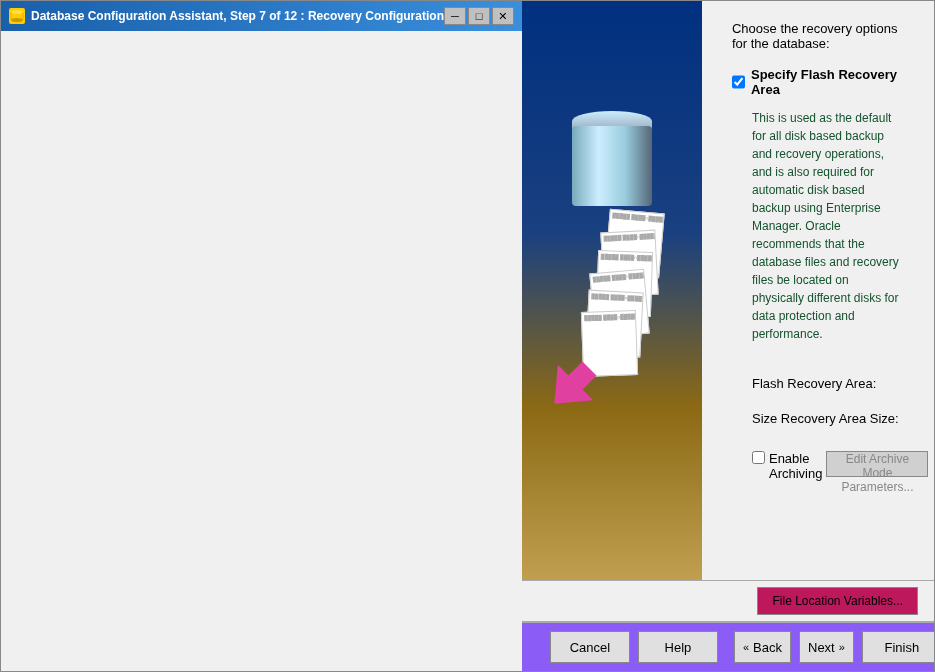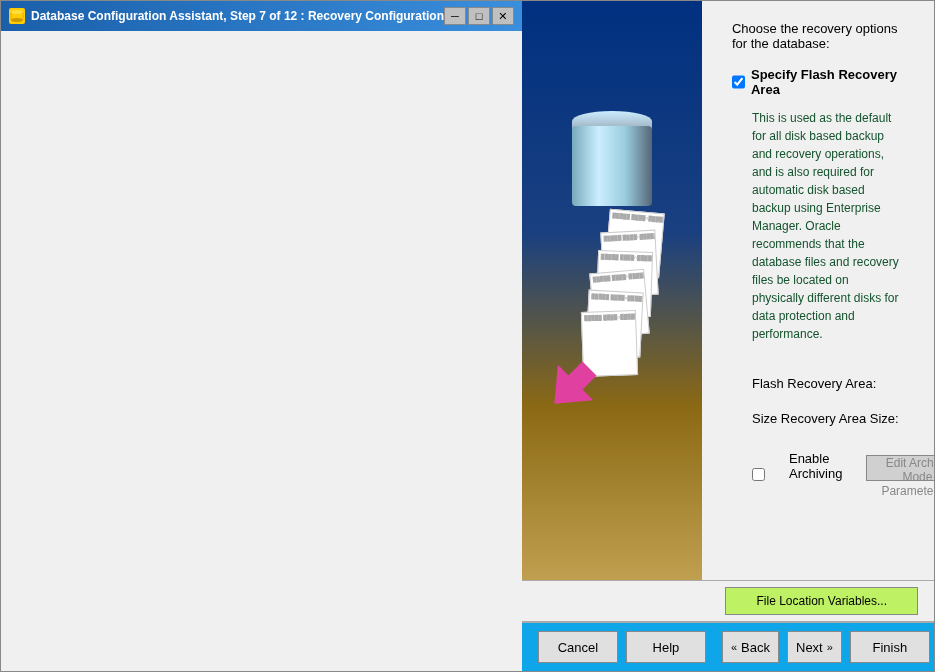--- a/index.html
+++ b/index.html
@@ -248,22 +248,22 @@
     .dropdown-select {
       height: 24px;
       font-size: 12px;
       border: 1px solid #888;
       background: #e8e8e8;
       padding: 12px 4px;
       cursor: pointer;
     }
     .archive-row {
       display: flex;
-      align-items: flex-end;
-      gap: 24px;
+      align-items: flex-start;
+      gap: 4px;
       margin-left: 20px;
       margin-top: 10px;
     }
     .archive-btn {
       height: 26px;
       padding: 0 14px;
       font-size: 12px;
       background: #d0d0d0;
       border: 1px solid #888;
       cursor: not-allowed;
@@ -271,30 +271,30 @@
     }
     .bottom-bar {
       background: #f0f0f0;
       border-top: 1px solid #aaa;
       padding: 6px 16px;
       display: flex;
       justify-content: flex-end;
     }
     .file-location-btn {
       height: 28px;
-      padding: 0 30px;
-      font-size: 12px;
-      background: #bef264;
+      padding: 0 14px;
+      font-size: 12px;
+      background: #be185d;
       border: 1px solid #888;
       cursor: pointer;
     }
     .footer-bar {
-      background: #0ea5e9;
+      background: #8b5cf6;
       border-top: 2px solid #aaa;
-      padding: 8px 16px;
+      padding: 8px 28px;
       display: flex;
       align-items: center;
       gap: 8px;
       flex-shrink: 0;
     }
     .footer-btn {
       height: 32px;
       min-width: 80px;
       padding: 0 16px;
       font-size: 13px;

